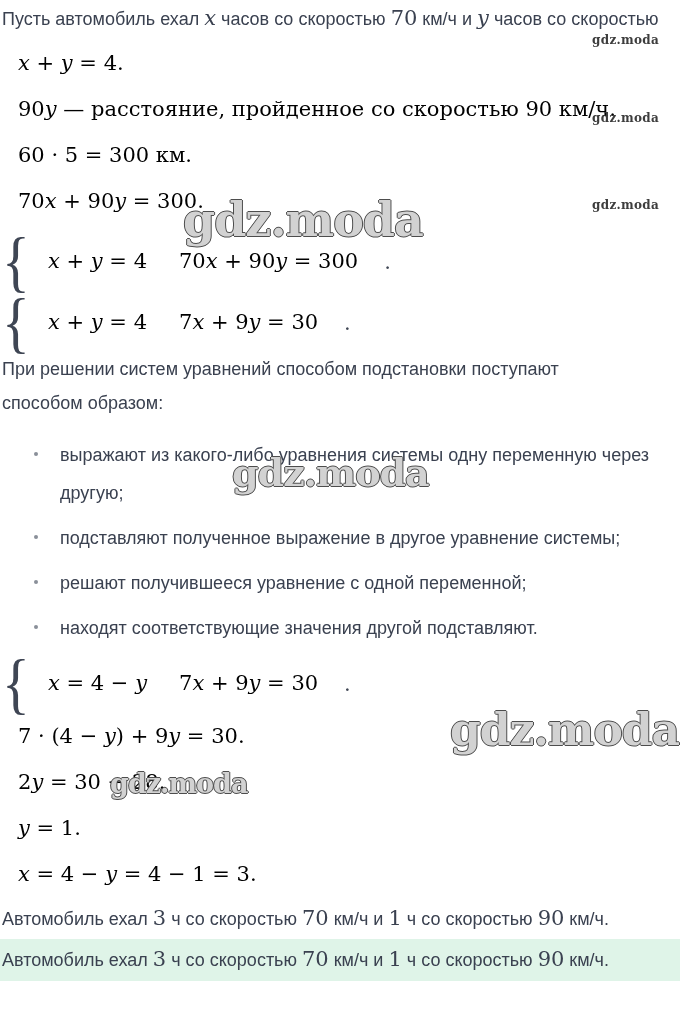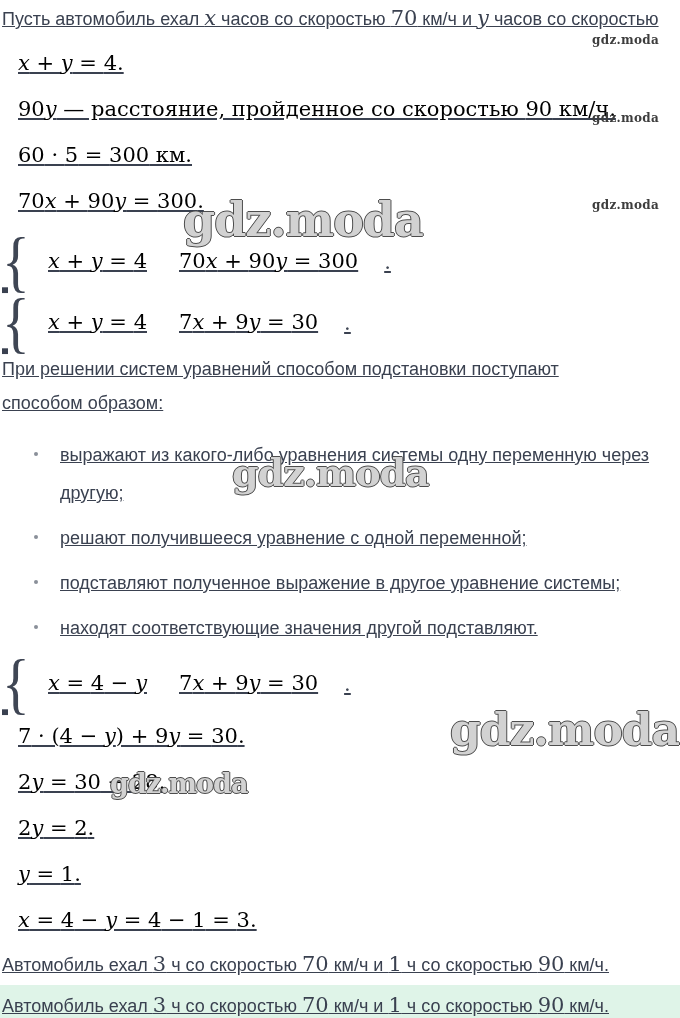--- a/index.html
+++ b/index.html
@@ -4,21 +4,20 @@
 <style>
   html,body { margin:0; padding:0; background:#ffffff; }
   .page {
     position:relative;
     width:680px; height:1018px;
     overflow:hidden;
     background:#ffffff;
     color:#3a4150;
     font-family:"Liberation Sans", sans-serif;
     font-size:18px;
-    text-decoration:underline;
   }
   .content { position:relative; padding:0 14px 0 2px; }
 
   
   .txt { line-height:28px; margin:0; }
   .intro { padding-top:6px; line-height:26px; }
   .method1 { margin-top:0; line-height:34px; }
   .method2 { line-height:34px; }
 
   
@@ -114,37 +113,36 @@
         <p class="math"><span class="mn">7</span><i class="mv">x</i> + <span class="mn">9</span><i class="mv">y</i> = <span class="mn">30</span></p>
       </div>
       <span class="sys-period">.</span>
     </div>
 
     <p class="txt method1">При решении систем уравнений способом подстановки поступают</p>
     <p class="txt method2">способом образом:</p>
 
     <ul class="steps">
       <li>выражают из какого-либо уравнения системы одну переменную через другую;</li>
+      <li>подставляют полученное выражение в другое уравнение системы;</li>
       <li>решают получившееся уравнение с одной переменной;</li>
-      <li>подставляют полученное выражение в другое уравнение системы;</li>
       <li>находят соответствующие значения другой подставляют.</li>
     </ul>
 
     <div class="system">
       <span class="brace">{</span>
       <div class="sys-lines">
         <p class="math"><i class="mv">x</i> = <span class="mn">4</span> − <i class="mv">y</i></p>
         <p class="math"><span class="mn">7</span><i class="mv">x</i> + <span class="mn">9</span><i class="mv">y</i> = <span class="mn">30</span></p>
       </div>
       <span class="sys-period">.</span>
     </div>
 
     <p class="math mt8"><span class="mn">7</span> · (<span class="mn">4</span> − <i class="mv">y</i>) + <span class="mn">9</span><i class="mv">y</i> = <span class="mn">30</span>.</p>
     <p class="math mt15"><span class="mn">2</span><i class="mv">y</i> = <span class="mn">30</span> − <span class="mn">28</span>.</p>
-    <p class="math mt15"><span class="mn">2</span><i class="mv">y</i> = <span class="mn">2</span>.</p>
     <p class="math mt15"><i class="mv">y</i> = <span class="mn">1</span>.</p>
     <p class="math mt15"><i class="mv">x</i> = <span class="mn">4</span> − <i class="mv">y</i> = <span class="mn">4</span> − <span class="mn">1</span> = <span class="mn">3</span>.</p>
 
     <p class="txt mt12">Автомобиль ехал <span class="mn">3</span> ч со скоростью <span class="mn">70</span> км/ч и <span class="mn">1</span> ч со скоростью <span class="mn">90</span> км/ч.</p>
   </div>
 
   <div class="highlight" style="background: rgb(223, 244, 232);">
     <span class="txt">Автомобиль ехал <span class="mn">3</span> ч со скоростью <span class="mn">70</span> км/ч и <span class="mn">1</span> ч со скоростью <span class="mn">90</span> км/ч.</span>
   </div>
 

